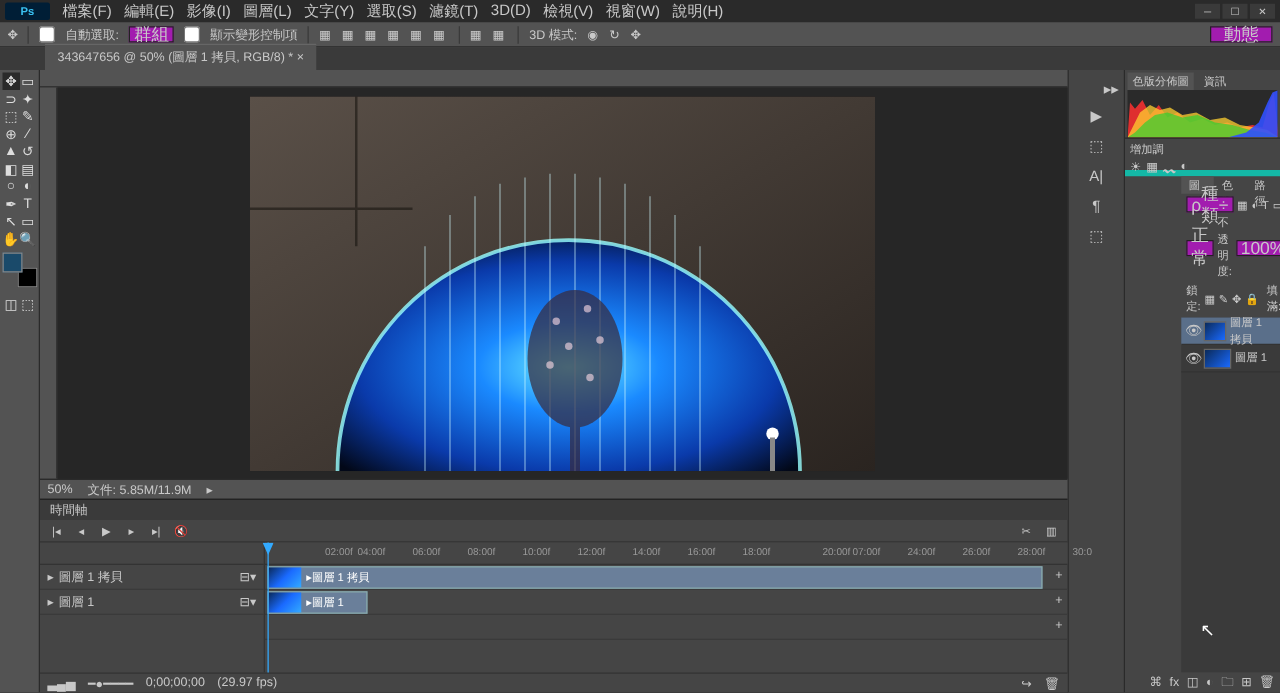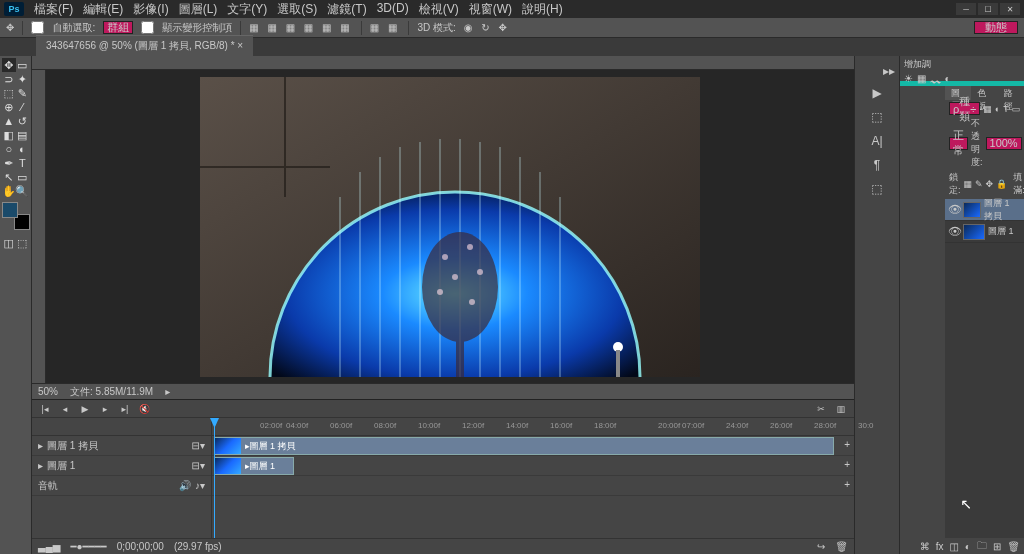--- a/index.html
+++ b/index.html
@@ -1,18 +1,18 @@
 <!DOCTYPE html>
 <html><head>
 <meta charset="utf-8">
 <style>
 * { margin:0; padding:0; box-sizing:border-box; font-family:"Microsoft JhengHei",sans-serif; }
 body { background:#535353; color:#c8c8c8; font-size:10px; overflow:hidden; width:1024px; height:554px; position:relative; }
 .titlebar { height:18px; background:#2a2a2a; display:flex; align-items:center; padding:0 4px; }
-.ps-logo { width:20px; height:14px; background:#001e36; color:#39c0f0; font-weight:bold; font-size:9px; display:flex; align-items:center; justify-content:center; border-radius:2px; }
+.ps-logo { width:36px; height:14px; background:#001e36; color:#39c0f0; font-weight:bold; font-size:9px; display:flex; align-items:center; justify-content:center; border-radius:2px; }
 .menubar { flex:1; display:flex; gap:2px; margin-left:6px; }
 .menu-item { padding:2px 4px; font-size:12px; cursor:pointer; }
 .win-ctrl { display:flex; gap:2px; }
 .win-btn { width:20px; height:12px; background:#3a3a3a; display:flex; align-items:center; justify-content:center; font-size:8px; }
 .optbar { height:20px; background:#535353; border-bottom:1px solid #2a2a2a; display:flex; align-items:center; padding:0 6px; gap:8px; font-size:10px; }
 .optbar .sep { width:1px; height:14px; background:#3a3a3a; }
 .tab-strip { height:18px; background:#3a3a3a; display:flex; align-items:flex-end; padding-left:36px; }
 .doc-tab { padding:3px 10px; background:#535353; font-size:10px; border-top:1px solid #666; }
 .workspace { position:absolute; top:56px; left:0; right:0; bottom:0; display:flex; }
 .toolbox { width:32px; background:#535353; border-right:1px solid #2a2a2a; display:flex; flex-direction:column; padding:2px; gap:0; }
@@ -52,21 +52,21 @@
 .histo-tab { padding:1px 4px; }
 .histo-tab.active { background:#535353; }
 .histo-graph { height:38px; background:#2a2a2a; position:relative; overflow:hidden; }
 .adjust-panel { height:30px; border-bottom:5px solid #14b8a6; padding:2px 4px; font-size:9px; }
 .layers-panel { flex:1; display:flex; flex-direction:column;margin-left:45px; }
 .layers-tabs { height:14px; display:flex; font-size:9px; }
 .layers-tab { padding:1px 6px; }
 .layers-tab.active { background:#535353; }
 .layers-opts { padding:2px 4px; font-size:9px; display:flex; flex-direction:column; gap:2px; }
 .layers-row { display:flex; align-items:center; gap:3px; }
-.mini-sel { background:#be185d; border:1px solid #222; padding:0 3px; font-size:11px; height:13px; display:flex; align-items:center; }
+.mini-sel { background:#a21caf; border:1px solid #222; padding:0 3px; font-size:14px; height:13px; display:flex; align-items:center; }
 .layer-list { flex:1; background:#3a3a3a; }
 .layer-item { height:22px; display:flex; align-items:center; padding:0 3px; gap:3px; border-bottom:1px solid #333; }
 .layer-item.sel { background:#5a6f8a; }
 .layer-eye { width:12px; font-size:11px; }
 .layer-thumb { width:22px; height:16px; background:linear-gradient(135deg,#0a2a5a,#1a6aff); border:1px solid #666; }
 .layer-name { font-size:9px; }
 .layers-foot { height:16px; background:#454545; display:flex; align-items:center; justify-content:flex-end; gap:6px; padding:0 4px; font-size:10px; }
 select,input { background:#3a3a3a; color:#c8c8c8; border:1px solid #222; font-size:10px; }
 svg { display:block; }
 </style>
@@ -237,20 +237,21 @@
         </div>
       </div>
     </div>
     <div class="canvas-bottom">
       <span>50%</span>
       <span>文件: 5.85M/11.9M</span>
       <span>▸</span>
     </div>
 
     <div class="timeline">
+      <div class="tl-tab">時間軸</div>
       <div class="tl-ctrl">
         <span class="tl-btn">|◂</span>
         <span class="tl-btn">◂</span>
         <span class="tl-btn">▶</span>
         <span class="tl-btn">▸</span>
         <span class="tl-btn">▸|</span>
         <span class="tl-btn">🔇</span>
         <span style="flex:1"></span>
         <span class="tl-btn">✂</span>
         <span class="tl-btn">▥</span>
@@ -262,25 +263,20 @@
             <span>▸</span>
             <span>圖層 1 拷貝</span>
             <span style="flex:1"></span>
               <span>⊟▾</span>
           </div>
           <div class="tl-track">
             <span>▸</span>
             <span>圖層 1</span>
             <span style="flex:1"></span>
               <span>⊟▾</span>
-          </div>
-          <div class="tl-track">
-            <span>音軌</span>
-            <span style="flex:1"></span>
-              <span>🔊 ♪▾</span>
           </div>
         </div>
         <div class="tl-right">
           <div class="tl-ruler">
             <span class="tl-tick" style="left:48px">02:00f</span>
             <span class="tl-tick" style="left:74px">04:00f</span>
             <span class="tl-tick" style="left:118px">06:00f</span>
             <span class="tl-tick" style="left:162px">08:00f</span>
             <span class="tl-tick" style="left:206px">10:00f</span>
             <span class="tl-tick" style="left:250px">12:00f</span>
@@ -331,20 +327,34 @@
         <span>▸▸</span>
       </div>
     <span>▶</span>
     <span>⬚</span>
     <span>A|</span>
     <span>¶</span>
     <span>⬚</span>
   </div>
 
   <div class="panels">
+    <div class="histo-panel">
+      <div class="histo-tabs">
+        <div class="histo-tab active">色版分佈圖</div>
+        <div class="histo-tab">資訊</div>
+      </div>
+      <div class="histo-graph">
+        <svg width="121" height="38" viewBox="0 0 121 38">
+          <polygon points="0,38 2,10 6,15 12,8 18,20 25,12 32,22 40,18 50,26 60,23 70,28 80,26 90,30 100,28 108,30 113,12 117,2 121,38" fill="#ff3030" opacity="0.85"></polygon>
+          <polygon points="0,38 4,30 10,18 18,12 26,16 34,14 44,20 55,18 66,24 78,22 90,28 102,30 112,32 121,38" fill="#ffd030" opacity="0.75"></polygon>
+          <polygon points="0,38 6,34 14,26 22,20 32,18 44,22 56,20 70,26 84,28 98,32 110,34 121,38" fill="#30d030" opacity="0.7"></polygon>
+          <polygon points="0,38 80,38 95,34 105,26 112,10 116,2 121,0 121,38" fill="#3050ff" opacity="0.9"></polygon>
+        </svg>
+      </div>
+    </div>
     <div class="adjust-panel">
       <div>增加調</div>
       <div style="display:flex;gap:4px;margin-top:2px;font-size:10px">
         <span>☀</span>
         <span>▦</span>
         <span>〰</span>
         <span>◐</span>
       </div>
     </div>
     <div class="layers-panel">

